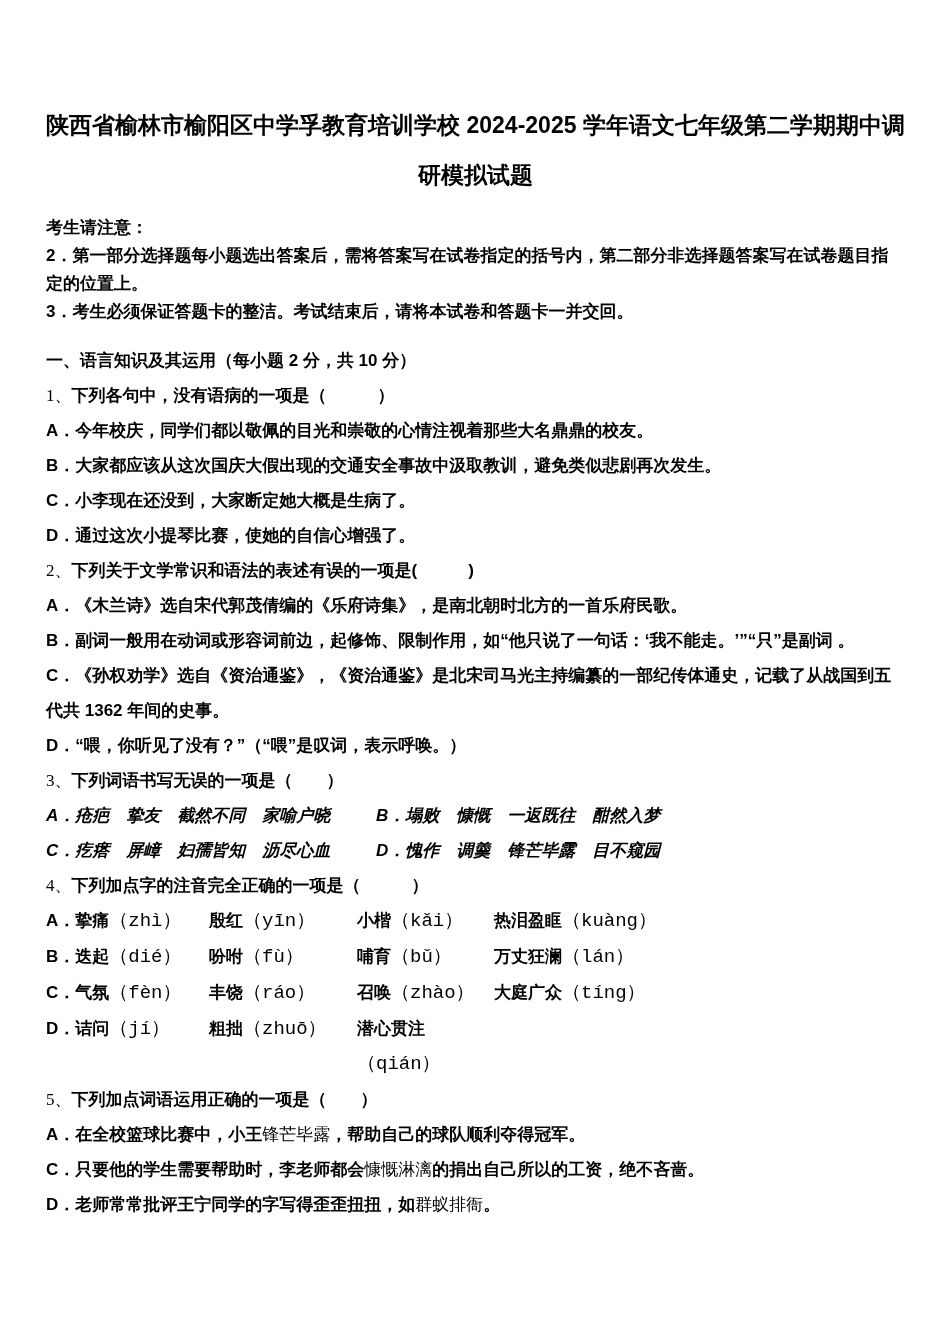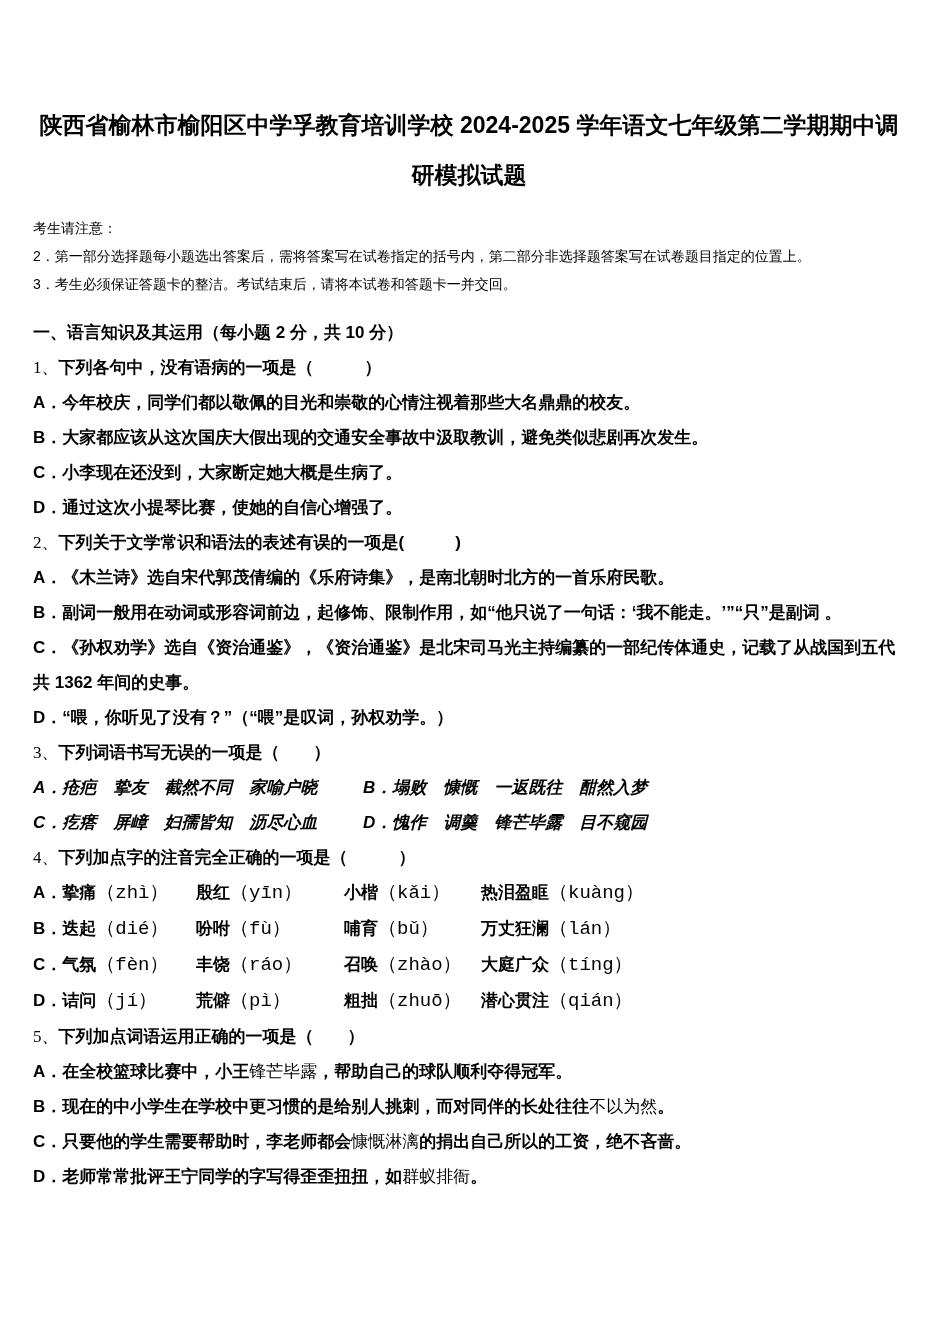--- a/index.html
+++ b/index.html
@@ -1,35 +1,35 @@
 <!DOCTYPE html>
 <html><head>
 <meta charset="utf-8">
 <style>
   html, body { margin: 0; padding: 0; background: #ffffff; }
   .page {
     width: 950px;
     height: 1344px;
     box-sizing: border-box;
-    padding: 100px 45px 0 33px;
+    padding: 100px 45px 0 46px;
     background: #ffffff;
     color: #000000;
     font-family: "Liberation Sans", sans-serif;
     overflow: hidden;
   }
   .title {
     font-size: 23px;
     font-weight: bold;
     text-align: center;
     line-height: 50px;
     margin: 0 0 14px 0;
   }
   .notice {
-    font-size: 14px;
-    font-weight: normal;
+    font-size: 17px;
+    font-weight: bold;
     line-height: 28px;
   }
   .notice .notice-line { margin: 0; }
   .content {
     margin-top: 17px;
     font-size: 17px;
     font-weight: bold;
     line-height: 35px;
   }
   .line { margin: 0; }
@@ -75,21 +75,21 @@
     <p class="line"><span class="qnum">1、</span><span>下列各句中，没有语病的一项是（　　　）</span></p>
     <p class="line">A．今年校庆，同学们都以敬佩的目光和崇敬的心情注视着那些大名鼎鼎的校友。</p>
     <p class="line">B．大家都应该从这次国庆大假出现的交通安全事故中汲取教训，避免类似悲剧再次发生。</p>
     <p class="line">C．小李现在还没到，大家断定她大概是生病了。</p>
     <p class="line">D．通过这次小提琴比赛，使她的自信心增强了。</p>
 
     <p class="line"><span class="qnum">2、</span><span>下列关于文学常识和语法的表述有误的一项是(　　　)</span></p>
     <p class="line">A．《木兰诗》选自宋代郭茂倩编的《乐府诗集》，是南北朝时北方的一首乐府民歌。</p>
     <p class="line">B．副词一般用在动词或形容词前边，起修饰、限制作用，如“他只说了一句话：‘我不能走。’”“只”是副词 。</p>
     <p class="line">C．《孙权劝学》选自《资治通鉴》，《资治通鉴》是北宋司马光主持编纂的一部纪传体通史，记载了从战国到五代共 1362 年间的史事。</p>
-    <p class="line">D．“喂，你听见了没有？”（“喂”是叹词，孙权劝学。）</p>
+    <p class="line">D．“喂，你听见了没有？”（“喂”是叹词，表示呼唤。）</p>
 
     <p class="line"><span class="qnum">3、</span><span>下列词语书写无误的一项是（　　）</span></p>
     <div class="q3-grid">
       <span>A．疮疤　挚友　截然不同　家喻户晓</span>
       <span>B．塌败　慷慨　一返既往　酣然入梦</span>
     </div>
     <div class="q3-grid">
       <span>C．疙瘩　屏嶂　妇孺皆知　沥尽心血</span>
       <span>D．愧作　调羹　锋芒毕露　目不窥园</span>
     </div>
@@ -108,26 +108,24 @@
       <span><span>万丈狂澜</span><span class="py">（lán）</span></span>
     </div>
     <div class="q4-row">
       <span><span>C．气氛</span><span class="py">（fèn）</span></span>
       <span><span>丰饶</span><span class="py">（ráo）</span></span>
       <span><span>召唤</span><span class="py">（zhào）</span></span>
       <span><span>大庭广众</span><span class="py">（tíng）</span></span>
     </div>
     <div class="q4-row">
       <span><span>D．诘问</span><span class="py">（jí）</span></span>
-      <span><span>荒僻</span><span class="py">（pì）</span></span>
       <span><span>粗拙</span><span class="py">（zhuō）</span></span>
       <span><span>潜心贯注</span><span class="py">（qián）</span></span>
     </div>
 
     <p class="line"><span class="qnum">5、</span><span>下列加点词语运用正确的一项是（　　）</span></p>
     <p class="line"><span>A．在全校篮球比赛中，小王</span><span class="em-light">锋芒毕露</span><span>，帮助自己的球队顺利夺得冠军。</span></p>
-    <p class="line"><span>B．现在的中小学生在学校中更习惯的是给别人挑刺，而对同伴的长处往往</span><span class="em-light">不以为然</span><span>。</span></p>
     <p class="line"><span>C．只要他的学生需要帮助时，李老师都会</span><span class="em-light">慷慨淋漓</span><span>的捐出自己所以的工资，绝不吝啬。</span></p>
     <p class="line"><span>D．老师常常批评王宁同学的字写得歪歪扭扭，如</span><span class="em-light">群蚁排衙</span><span>。</span></p>
 
 
   </div>
 </div>
 
 </body></html>

